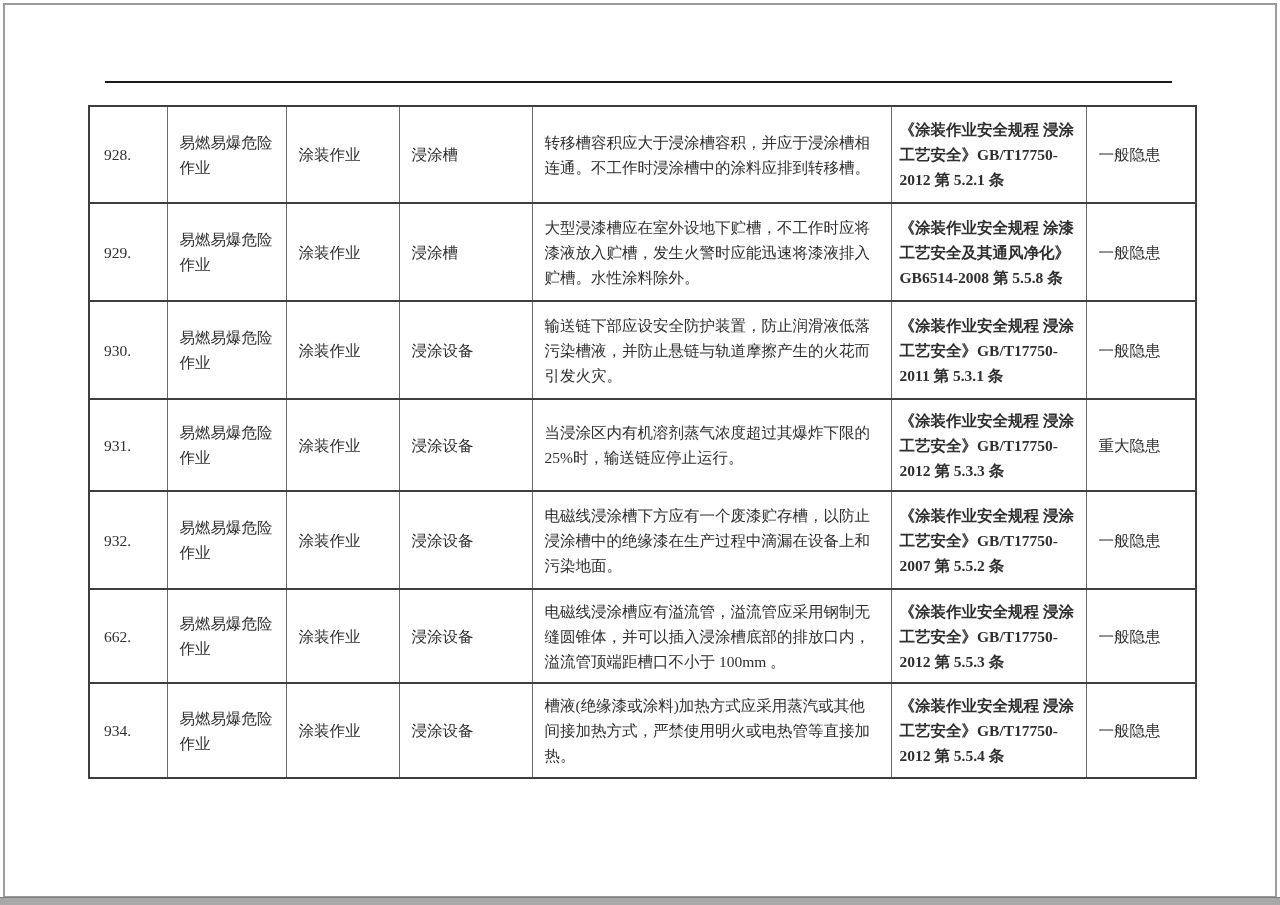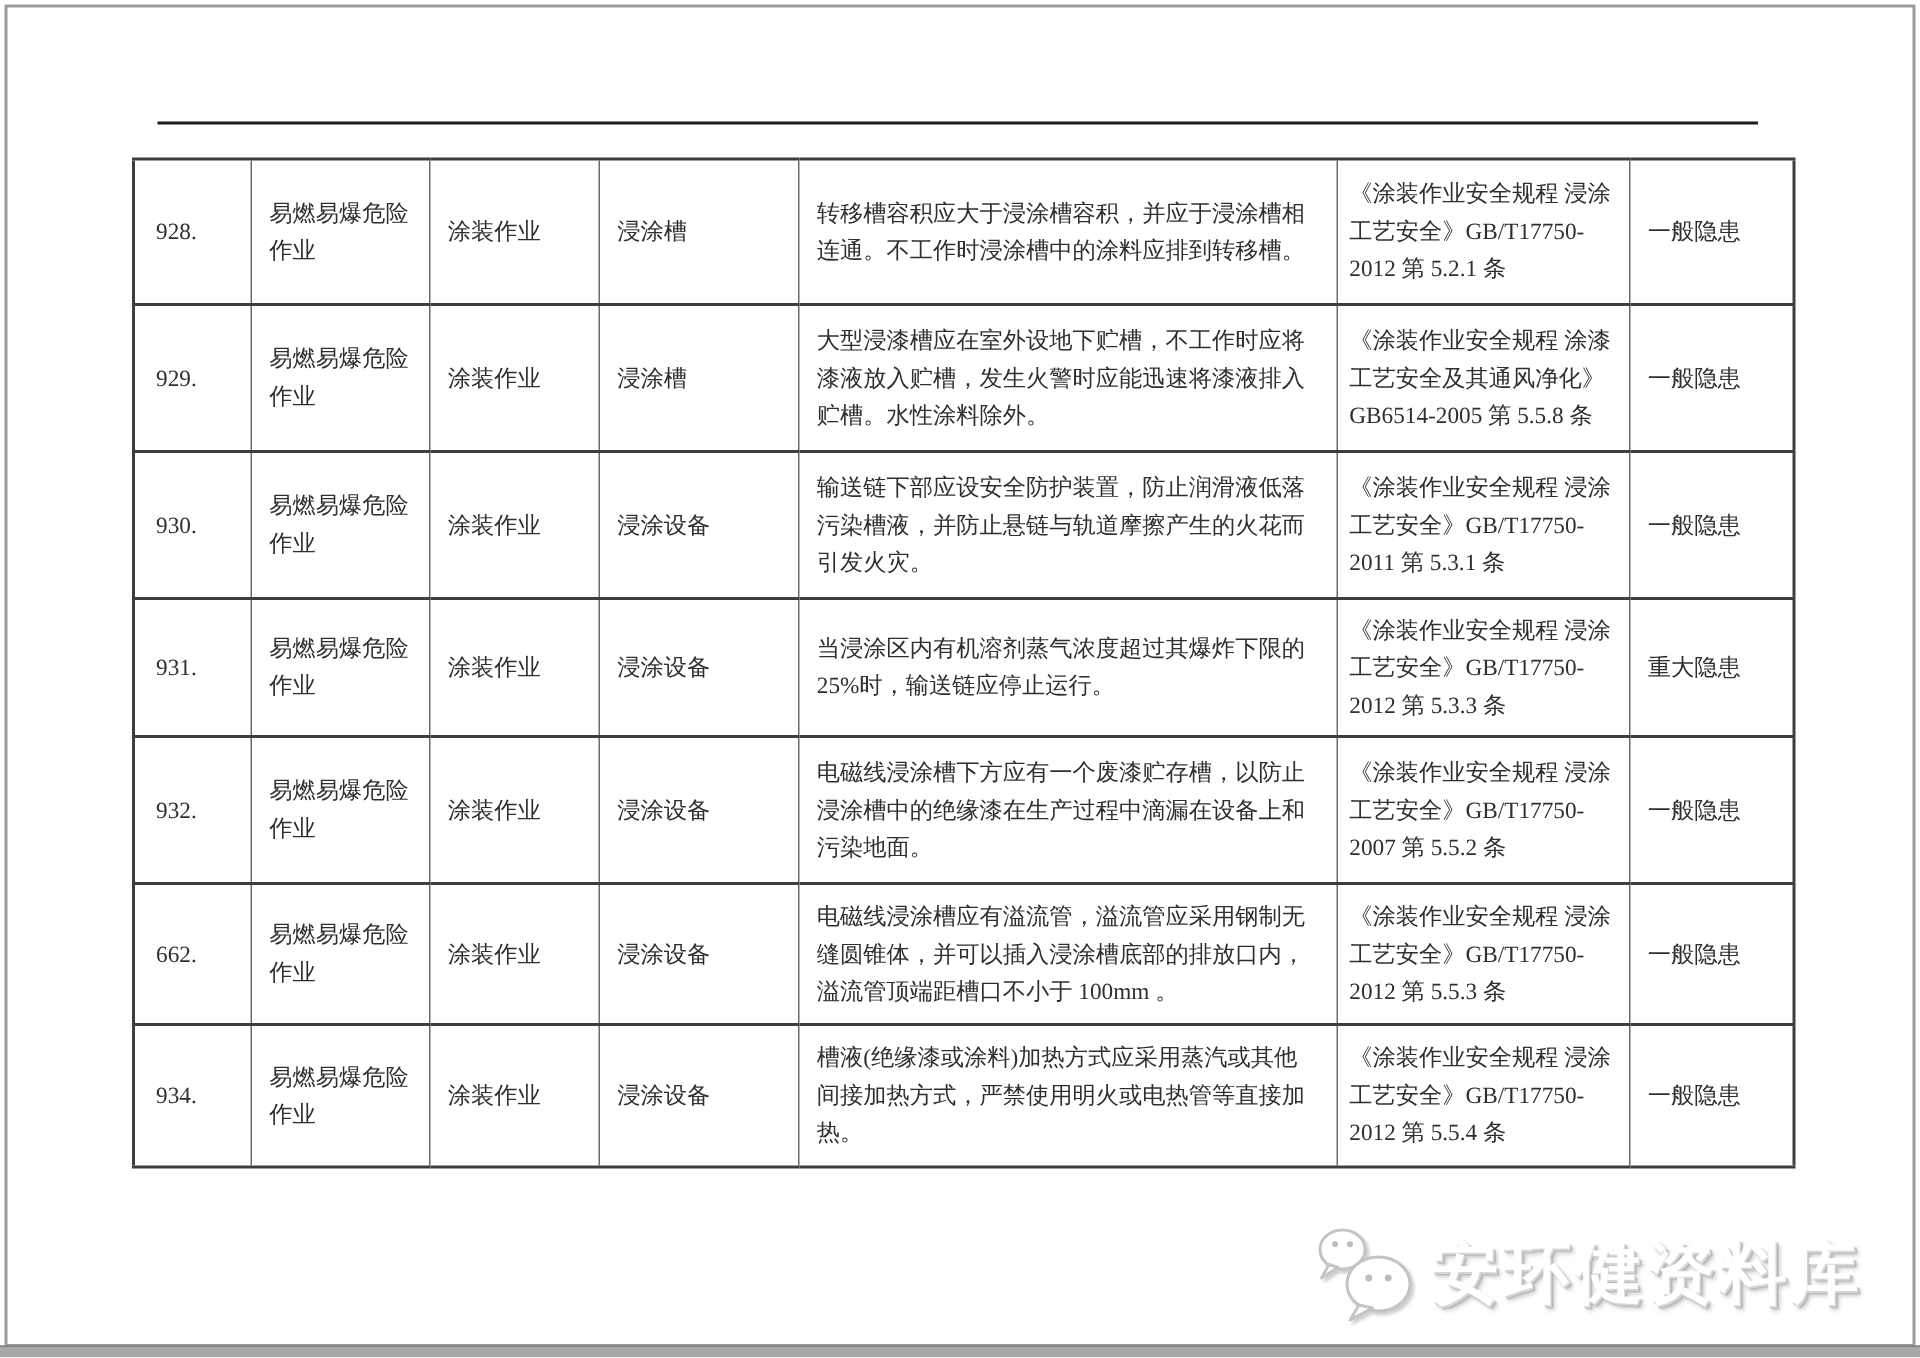--- a/index.html
+++ b/index.html
@@ -54,21 +54,21 @@
     border-top: 2px solid #3e3e3e;
     border-bottom: 2px solid #3e3e3e;
     vertical-align: middle;
     padding: 6px 8px 6px 12px;
     color: #2f2f2f;
     word-break: normal;
     overflow: hidden;
   }
   .hazard-table { border: 2px solid #3e3e3e; }
   td.col-num       { padding-left: 14px; margin-top: 20px; }
-  td.col-basis     { padding-left: 8px; padding-right: 4px; }
+  td.col-basis     { padding-left: 8px; padding-right: 4px; font-weight: bold; }
   td.col-description { padding-right: 14px; font-family: Liberation Serif, serif; }
   td.col-level     { padding-left: 12px; }
 
   
   .watermark {
     position: absolute;
     right: 38px; top: 816px;
     display: flex;
     align-items: center;
     gap: 8px;
@@ -114,21 +114,21 @@
           <td class="col-description">转移槽容积应大于浸涂槽容积，并应于浸涂槽相连通。不工作时浸涂槽中的涂料应排到转移槽。</td>
           <td class="col-basis">《涂装作业安全规程 浸涂工艺安全》GB/T17750-2012 第 5.2.1 条</td>
           <td class="col-level">一般隐患</td>
         </tr>
         <tr style="height: 98px;">
           <td class="col-num">929.</td>
           <td class="col-category">易燃易爆危险作业</td>
           <td class="col-operation">涂装作业</td>
           <td class="col-equipment">浸涂槽</td>
           <td class="col-description">大型浸漆槽应在室外设地下贮槽，不工作时应将漆液放入贮槽，发生火警时应能迅速将漆液排入贮槽。水性涂料除外。</td>
-          <td class="col-basis">《涂装作业安全规程 涂漆工艺安全及其通风净化》GB6514-2005 第 5.5.8 条</td>
+          <td class="col-basis">《涂装作业安全规程 涂漆工艺安全及其通风净化》GB6514-2008 第 5.5.8 条</td>
           <td class="col-level">一般隐患</td>
         </tr>
         <tr style="height: 98px;">
           <td class="col-num">930.</td>
           <td class="col-category">易燃易爆危险作业</td>
           <td class="col-operation">涂装作业</td>
           <td class="col-equipment">浸涂设备</td>
           <td class="col-description">输送链下部应设安全防护装置，防止润滑液低落污染槽液，并防止悬链与轨道摩擦产生的火花而引发火灾。</td>
           <td class="col-basis">《涂装作业安全规程 浸涂工艺安全》GB/T17750-2011 第 5.3.1 条</td>
           <td class="col-level">一般隐患</td>
@@ -165,33 +165,16 @@
           <td class="col-category">易燃易爆危险作业</td>
           <td class="col-operation">涂装作业</td>
           <td class="col-equipment">浸涂设备</td>
           <td class="col-description">槽液(绝缘漆或涂料)加热方式应采用蒸汽或其他间接加热方式，严禁使用明火或电热管等直接加热。</td>
           <td class="col-basis">《涂装作业安全规程 浸涂工艺安全》GB/T17750-2012 第 5.5.4 条</td>
           <td class="col-level">一般隐患</td>
         </tr>
       </tbody>
   </table>
 
-  <div class="watermark">
-    <svg width="72" height="66" viewBox="0 0 72 66">
-      <g fill="#ffffff" stroke="#c4c4c4" stroke-width="2">
-        <ellipse cx="21" cy="17" rx="15" ry="13"></ellipse>
-        <path d="M12 27 L7 36 L18 29 Z" stroke-linejoin="round"></path>
-        <ellipse cx="45" cy="40" rx="21" ry="18"></ellipse>
-        <path d="M32 54 L26 64 L41 56 Z" stroke-linejoin="round"></path>
-      </g>
-      <g fill="#bdbdbd" stroke="none">
-        <circle cx="16" cy="13.5" r="2"></circle>
-        <circle cx="26" cy="13.5" r="2"></circle>
-        <circle cx="38.5" cy="36" r="2.3"></circle>
-        <circle cx="51.5" cy="36" r="2.3"></circle>
-      </g>
-    </svg>
-    <span class="wm-text">安环健资料库</span>
-  </div>
 
   <div class="bottom-bar"></div>
 
 </div>
 
 </body></html>

